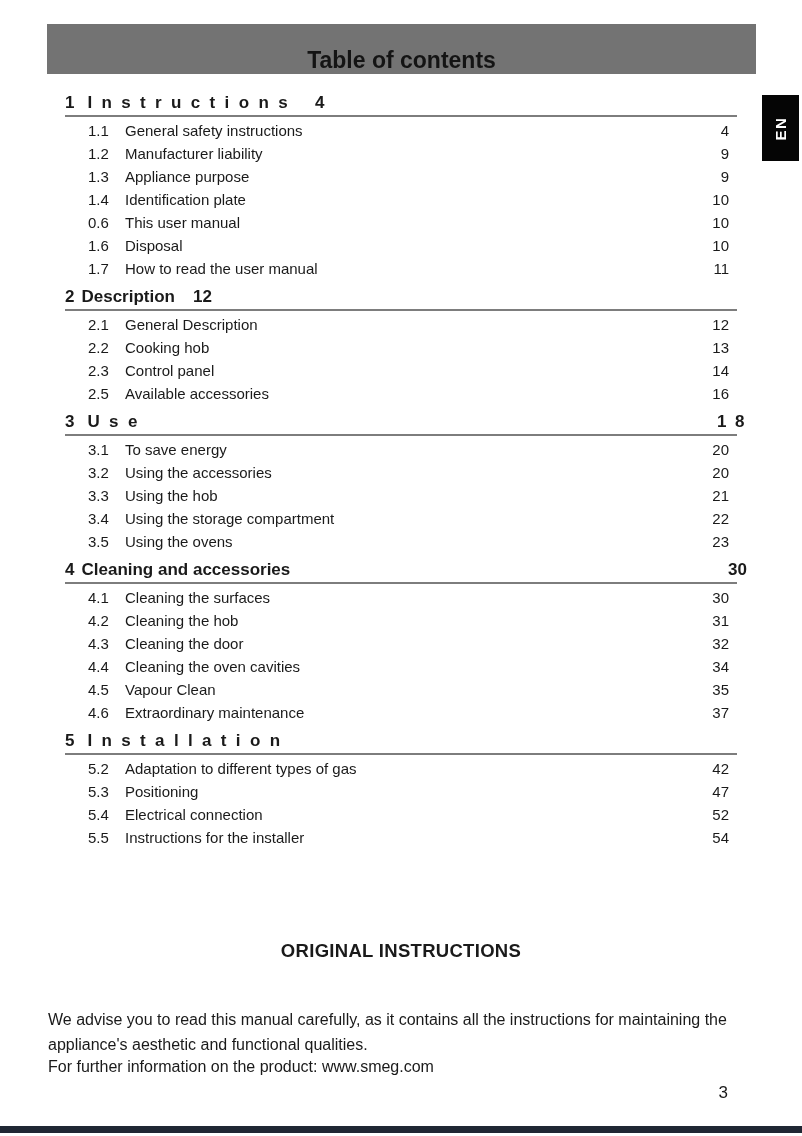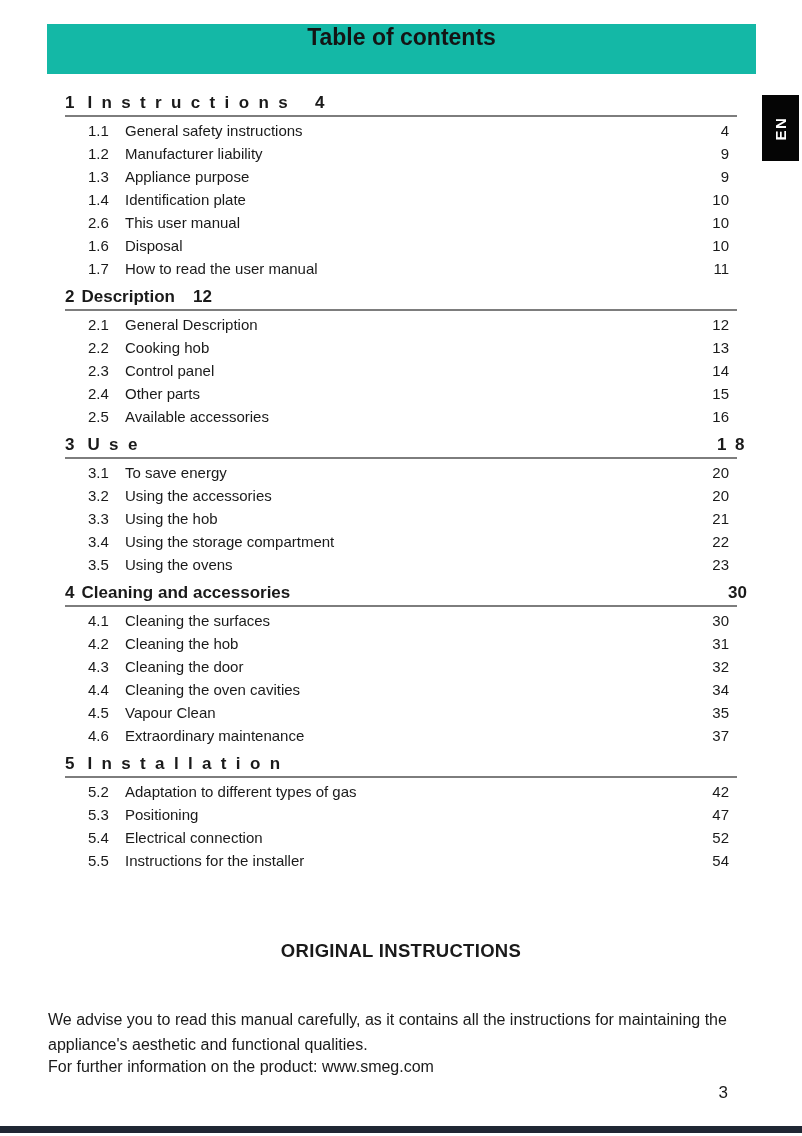--- a/index.html
+++ b/index.html
@@ -9,22 +9,22 @@
     position:relative;
     font-family:"Liberation Sans","DejaVu Sans",sans-serif;
     color:#1a1a1a;
     overflow:hidden;
   }
 
   
   .header-bar {
     position:absolute; left:47px; top:24px;
     width:709px; height:50px;
-    background:#14b8a6;
-    display:flex; align-items:flex-start; justify-content:center;
+    background:#737373;
+    display:flex; align-items:flex-end; justify-content:center;
   }
   .header-bar .title { font-size:23px; font-weight:bold; color:#141414; }
 
   
   .en-tab {
     position:absolute; top:95px; right:3px;
     width:37px; height:66px;
     background:#050505;
     display:flex; align-items:center; justify-content:center;
   }
@@ -119,21 +119,21 @@
     <span class="it-page">9</span>
   </li>
 
   <li class="item">
     <span class="it-num">1.4</span>
     <span class="it-label">Identification plate</span>
     <span class="it-page">10</span>
   </li>
 
   <li class="item">
-    <span class="it-num">2.6</span>
+    <span class="it-num">0.6</span>
     <span class="it-label">This user manual</span>
     <span class="it-page">10</span>
   </li>
 
   <li class="item">
     <span class="it-num">1.6</span>
     <span class="it-label">Disposal</span>
     <span class="it-page">10</span>
   </li>
 
@@ -164,25 +164,20 @@
     <span class="it-label">Cooking hob</span>
     <span class="it-page">13</span>
   </li>
 
   <li class="item">
     <span class="it-num">2.3</span>
     <span class="it-label">Control panel</span>
     <span class="it-page">14</span>
   </li>
 
-  <li class="item">
-    <span class="it-num">2.4</span>
-    <span class="it-label">Other parts</span>
-    <span class="it-page">15</span>
-  </li>
 
   <li class="item">
     <span class="it-num">2.5</span>
     <span class="it-label">Available accessories</span>
     <span class="it-page">16</span>
   </li>
 </ul>
   </section>
 
   <section class="sec align-right spread">

